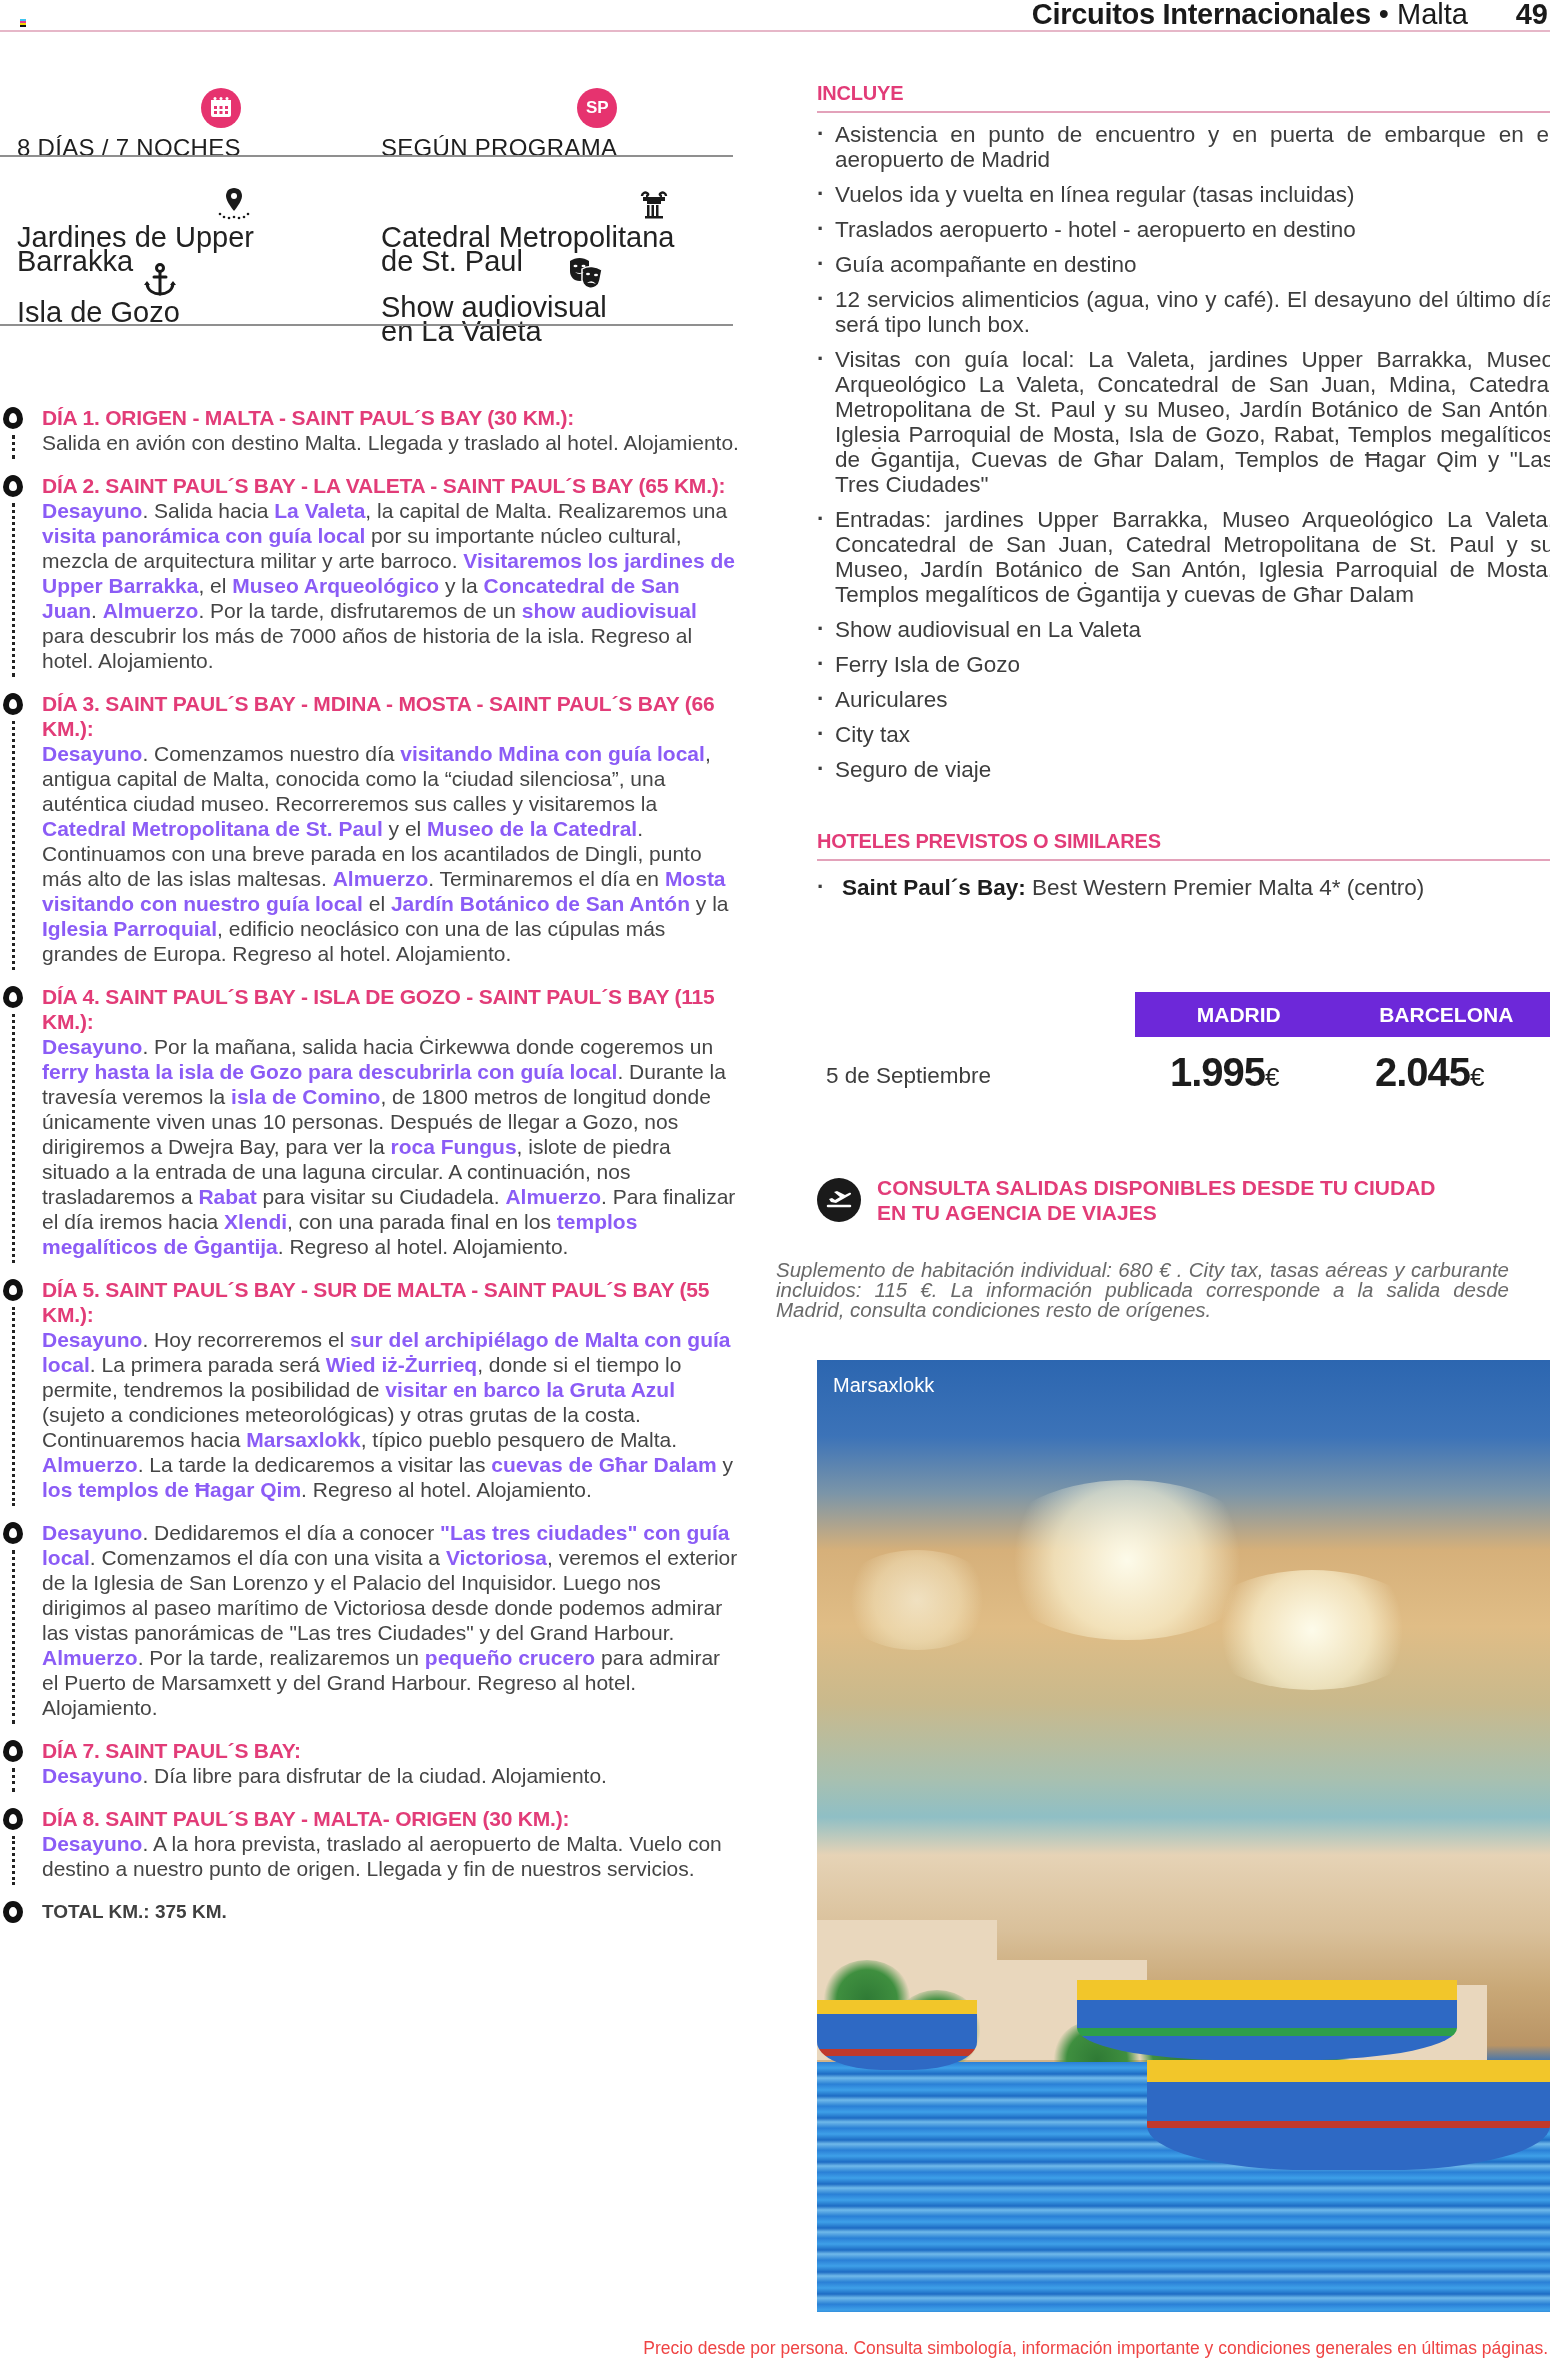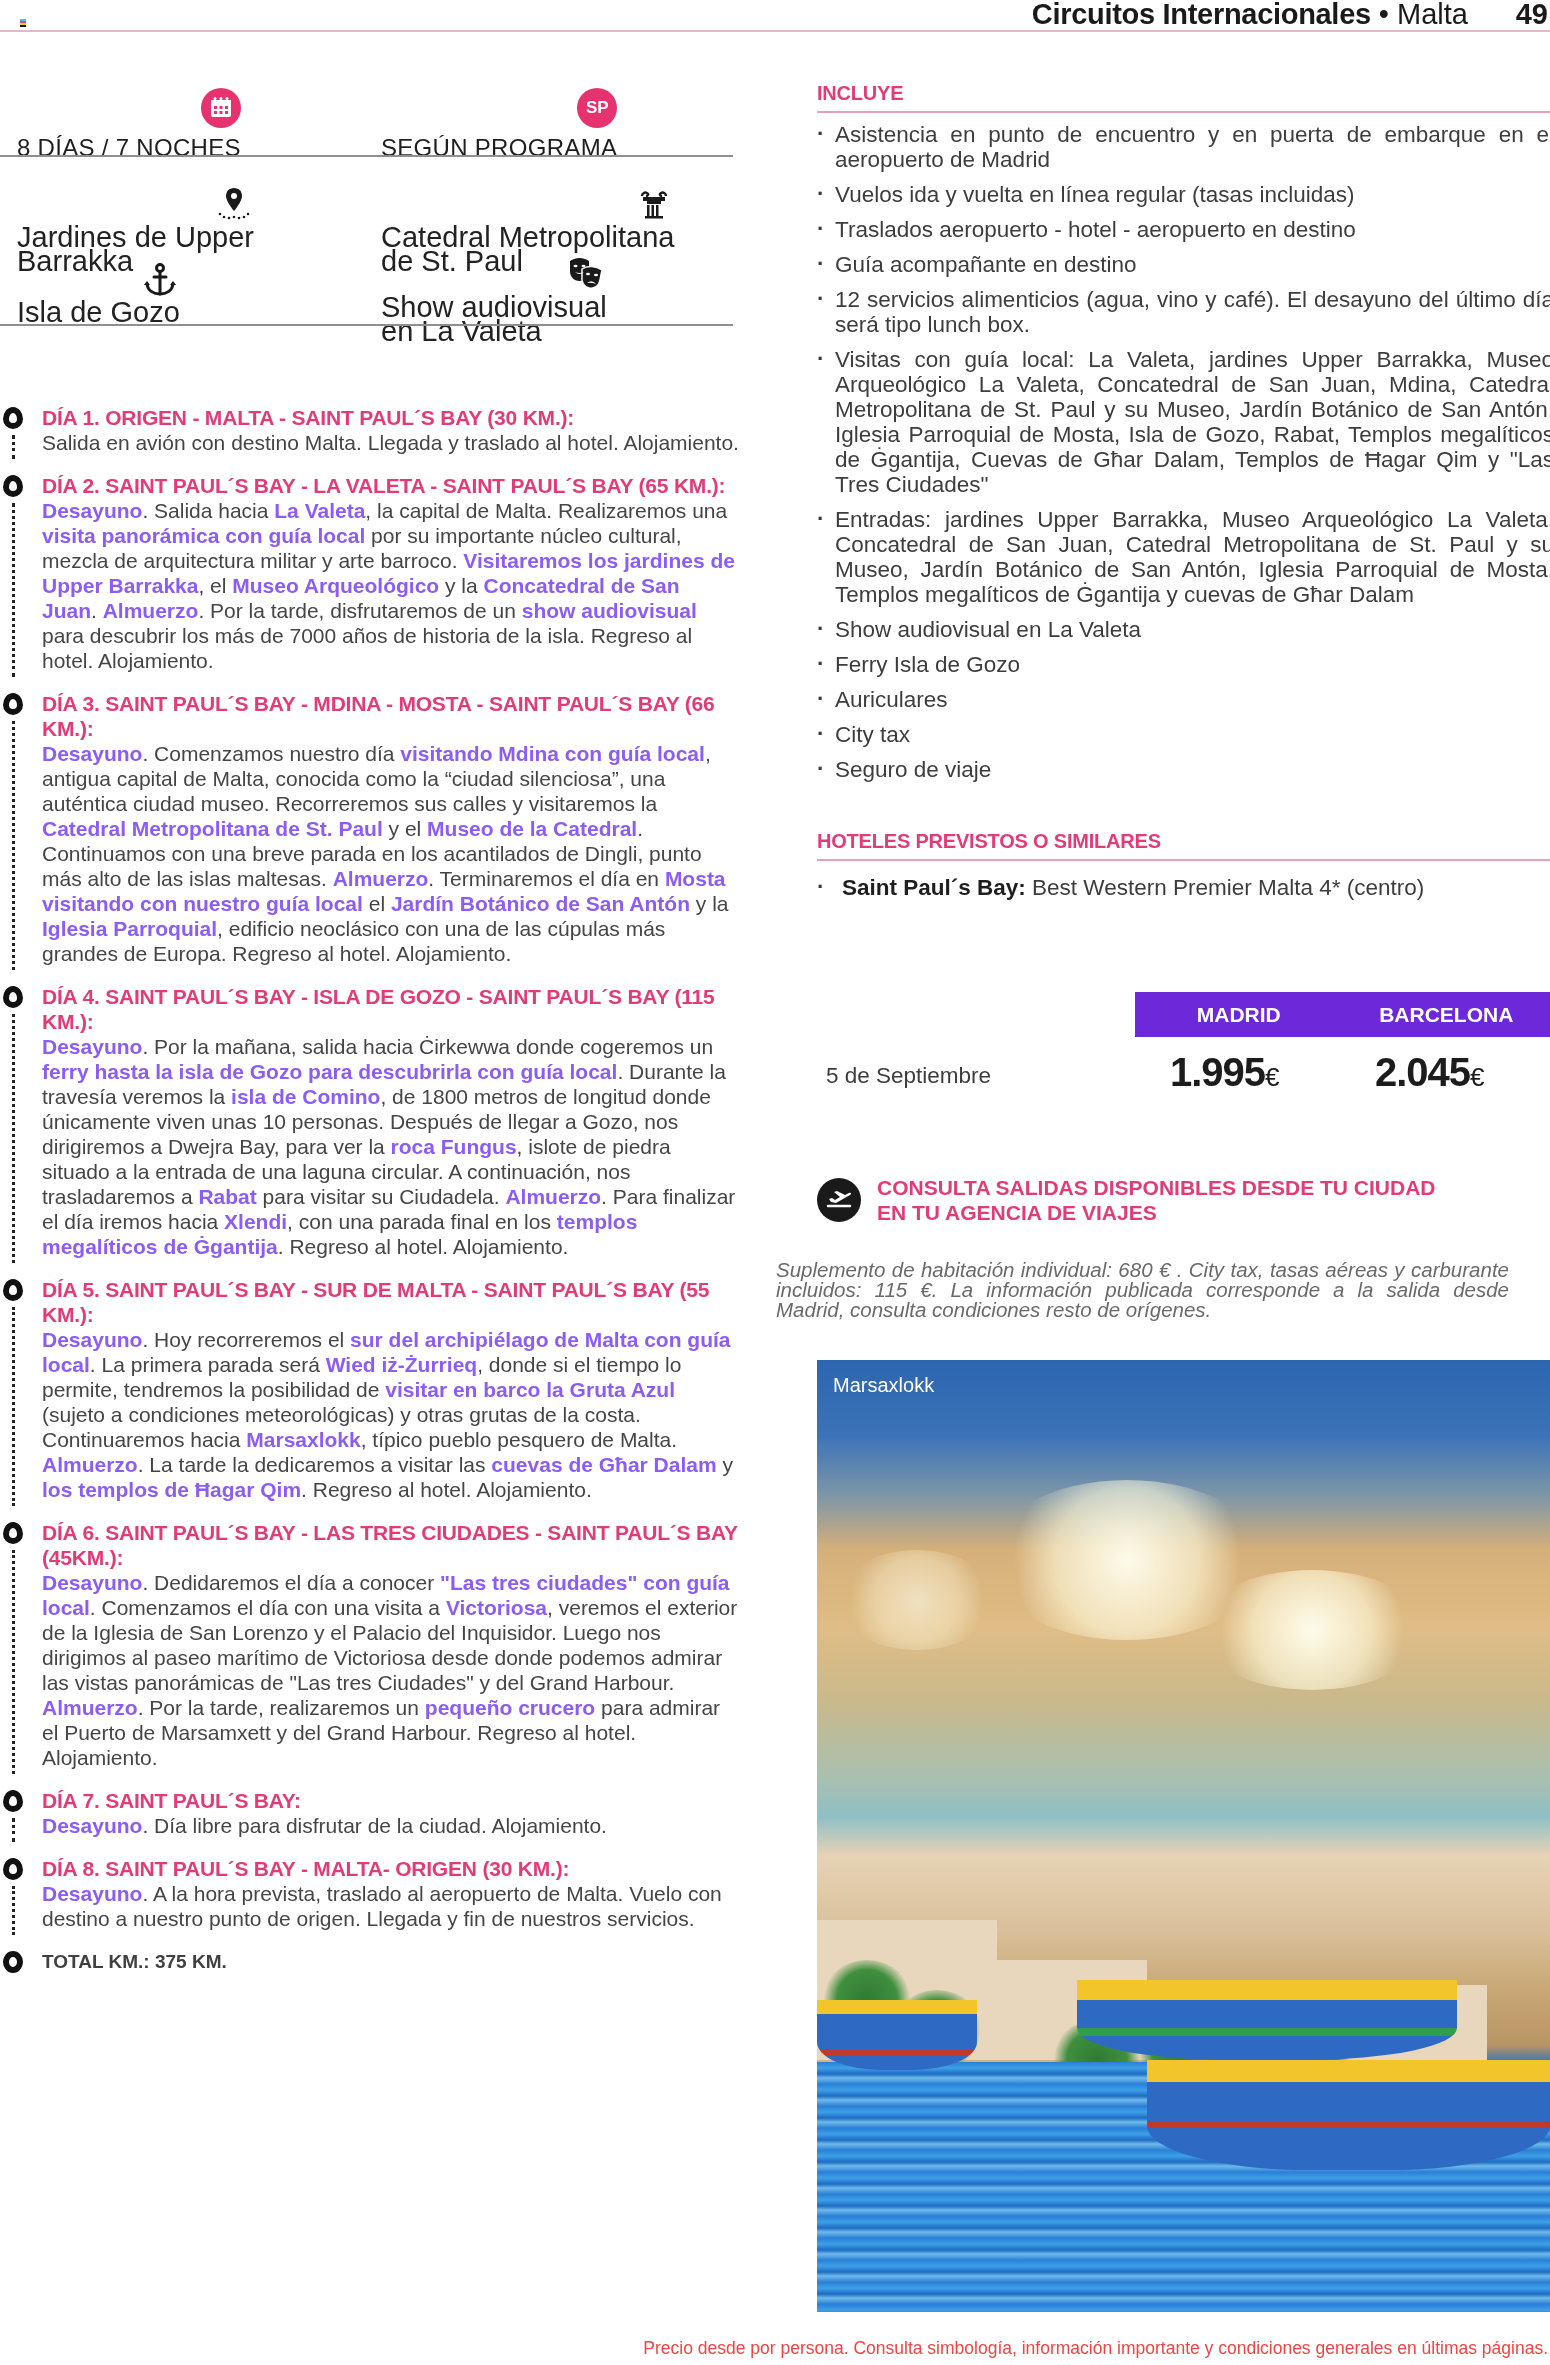--- a/index.html
+++ b/index.html
@@ -215,21 +215,20 @@
     </div>
     <div class="day">
       <span class="marker"></span>
       <span class="dots"></span>
       <h3>DÍA 5. SAINT PAUL´S BAY - SUR DE MALTA - SAINT PAUL´S BAY (55 KM.):</h3>
       <p><b>Desayuno</b><span>. Hoy recorreremos el </span><b>sur del archipiélago de Malta con guía local</b><span>. La primera parada será </span><b>Wied iż-Żurrieq</b><span>, donde si el tiempo lo permite, tendremos la posibilidad de </span><b>visitar en barco la Gruta Azul</b><span> (sujeto a condiciones meteorológicas) y otras grutas de la costa. Continuaremos hacia </span><b>Marsaxlokk</b><span>, típico pueblo pesquero de Malta. </span><b>Almuerzo</b><span>. La tarde la dedicaremos a visitar las </span><b>cuevas de Għar Dalam</b><span> y </span><b>los templos de Ħagar Qim</b><span>. Regreso al hotel. Alojamiento.</span></p>
     </div>
     <div class="day">
       <span class="marker"></span>
       <span class="dots"></span>
-      <h3>DÍA 6. SAINT PAUL´S BAY - LAS TRES CIUDADES - SAINT PAUL´S BAY (45KM.):</h3>
       <p><b>Desayuno</b><span>. Dedidaremos el día a conocer </span><b>"Las tres ciudades" con guía local</b><span>. Comenzamos el día con una visita a </span><b>Victoriosa</b><span>, veremos el exterior de la Iglesia de San Lorenzo y el Palacio del Inquisidor. Luego nos dirigimos al paseo marítimo de Victoriosa desde donde podemos admirar las vistas panorámicas de "Las tres Ciudades" y del Grand Harbour. </span><b>Almuerzo</b><span>. Por la tarde, realizaremos un </span><b>pequeño crucero</b><span> para admirar el Puerto de Marsamxett y del Grand Harbour. Regreso al hotel. Alojamiento.</span></p>
     </div>
     <div class="day">
       <span class="marker"></span>
       <span class="dots"></span>
       <h3>DÍA 7. SAINT PAUL´S BAY:</h3>
       <p><b>Desayuno</b><span>. Día libre para disfrutar de la ciudad. Alojamiento.</span></p>
     </div>
     <div class="day">
       <span class="marker"></span>

